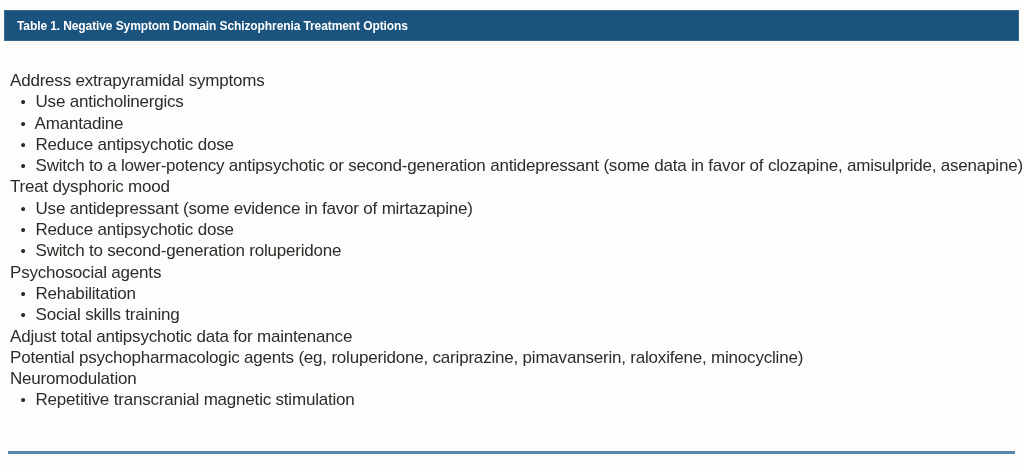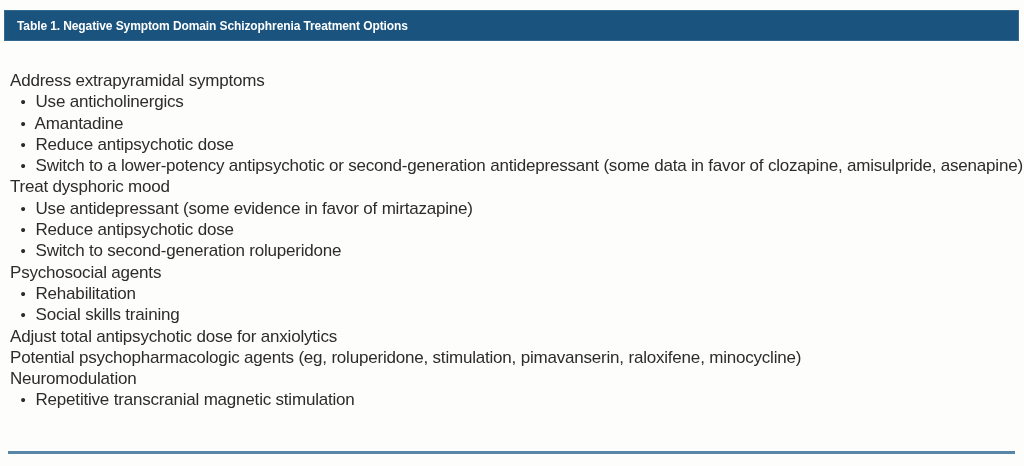--- a/index.html
+++ b/index.html
@@ -135,28 +135,28 @@
       <span class="row-text">Rehabilitation</span>
     </div>
 
     <div class="row bullet">
       <span class="bullet-glyph">•</span>
       <span class="row-text">Social skills training</span>
     </div>
 
     <div class="row category">
       
-      <span class="row-text">Adjust total antipsychotic dose for anxiolytics</span>
+      <span class="row-text">Adjust total antipsychotic data for maintenance</span>
     </div>
 
 
 
     <div class="row category">
       
-      <span class="row-text">Potential psychopharmacologic agents (eg, roluperidone, stimulation, pimavanserin, raloxifene, minocycline)</span>
+      <span class="row-text">Potential psychopharmacologic agents (eg, roluperidone, cariprazine, pimavanserin, raloxifene, minocycline)</span>
     </div>
 
     <div class="row category">
       
       <span class="row-text">Neuromodulation</span>
     </div>
 
     <div class="row bullet">
       <span class="bullet-glyph">•</span>
       <span class="row-text">Repetitive transcranial magnetic stimulation</span>

